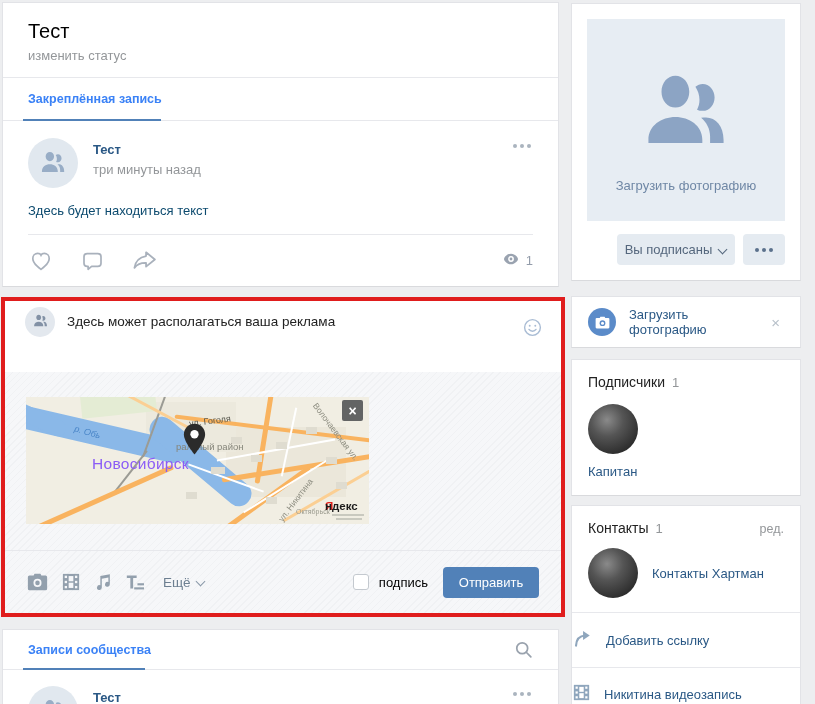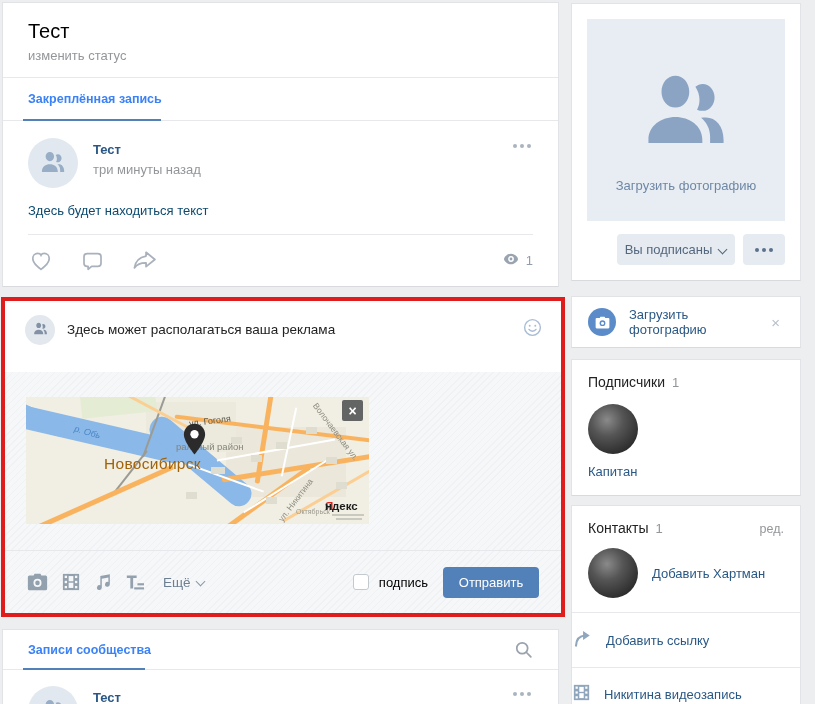--- a/index.html
+++ b/index.html
@@ -34,21 +34,21 @@
   .dots { display:flex; gap:3px; padding:6px 2px; cursor:pointer; }
   .dots i { width:4px; height:4px; border-radius:50%; background:#aab4bf; }
   .post-text { margin-top:15px; color:#0c4a6e; }
   .post-divider { margin-top:16px; border-top:1px solid #e7e8ec; }
   .post-actions { height:51px; display:flex; align-items:center; gap:26px; }
   .action-icon { cursor:pointer; display:flex; }
   .views { margin-left:auto; display:flex; align-items:center; gap:7px; color:#939caa; }
 
   
   #composer { margin:10px 0 0 -1px; width:564px; border:4px solid #e01d1d; background:#fff; }
-  .composer-top { position:relative; height:71px; padding:14px 20px; display:flex; }
+  .composer-top { position:relative; height:71px; padding:6px 20px; display:flex; }
   .composer-avatar { width:30px; height:30px; border-radius:50%; background:#e3e8ee; display:flex; align-items:center; justify-content:center; flex:none; }
   .composer-input { margin-left:12px; padding-top:7px; font-size:13.5px; color:#222; flex:1; outline:none; }
   .smiley-btn { position:absolute; right:18px; top:16px; cursor:pointer; }
   .attach-area { position:relative; height:178px; background:#f6f7f9;
     background-image:repeating-linear-gradient(135deg, rgba(110,120,130,0.045) 0 1px, transparent 1px 5px); }
 
   
   #map { position:absolute; left:21px; top:25px; width:343px; height:127px; overflow:hidden; background:#f1eee3; }
   #map * { position:absolute; }
   .patch1 { left:200px; top:30px; width:120px; height:70px; background:#ebe7da; }
@@ -73,21 +73,21 @@
   .s3 { left:262px; top:10px; width:2px; height:70px; transform:rotate(12deg); }
   .s4 { left:160px; top:80px; width:80px; transform:rotate(20deg); }
   .rail { background:#9b9b94; width:2px; }
   .ra1 { left:128px; top:-8px; height:70px; transform:rotate(20deg); }
   .ra2 { left:103px; top:48px; height:55px; transform:rotate(38deg); }
   .bld { background:#dfdcd0; width:11px; height:7px; }
   .b1{left:205px;top:40px;} .b2{left:225px;top:58px;} .b3{left:185px;top:70px;width:14px;}
   .b4{left:250px;top:45px;} .b5{left:300px;top:60px;} .b6{left:280px;top:30px;}
   .b7{left:240px;top:100px;} .b8{left:160px;top:95px;} .b9{left:310px;top:85px;}
   .map-label { position:absolute; white-space:nowrap; }
-  .lbl-city { left:78px; top:58px; font-size:15.5px; color:#a16207; letter-spacing:.3px; }
+  .lbl-city { left:66px; top:58px; font-size:15.5px; color:#8b5cf6; letter-spacing:.3px; }
   .lbl-street1 { left:163px; top:19px; font-size:9px; color:#55554b; transform:rotate(-7deg); }
   .lbl-district1 { left:150px; top:44px; font-size:9.5px; color:#85857a; }
   .lbl-river { left:48px; top:30px; font-size:9px; font-style:italic; color:#4a86c8; transform:rotate(16deg); }
   .lbl-street2 { left:293px; top:4px; font-size:8.5px; color:#8d8d80; transform:rotate(53deg); transform-origin:left top; }
   .lbl-street3 { left:244px; top:98px; font-size:8.5px; color:#8d8d80; transform:rotate(-53deg); }
   .lbl-district2 { left:270px; top:111px; font-size:7px; color:#9a9a8e; }
   .brand { left:299px; top:103px; font-size:11.5px; font-weight:bold; }
   .brand .ya { color:#e0201d; } .brand .ndeks { color:#1c1c1c; }
   .terms { left:306px; top:117px; width:32px; height:2px; background:#c9c9bf; }
   .terms2 { left:310px; top:121px; width:26px; height:2px; background:#c9c9bf; }
@@ -423,21 +423,21 @@
   </div>
 
   <div id="contacts-card" class="card">
     <div class="contacts-head section-title-row">
       <span class="section-title">Контакты</span>
       <span class="section-count">1</span>
       <span class="edit-link">ред.</span>
     </div>
     <div class="contact-row">
       <div class="subscriber-avatar" style="margin-top:0;"></div>
-      <span class="contact-name">Добавить Хартман</span>
+      <span class="contact-name">Контакты Хартман</span>
     </div>
     <div class="add-row">
       <span>
         <svg width="19" height="19" viewBox="0 0 20 20" fill="none">
           <path d="M3.2 17.5c.4-6.5 4-10.3 9.6-10.6" stroke="#8fa6bd" stroke-width="2.2" stroke-linecap="round"></path>
           <path d="M10.6 2.2l7 4.7-7 4.7z" fill="#8fa6bd"></path>
         </svg>
       </span>
       <span class="add-row-label">Добавить ссылку</span>
     </div>

